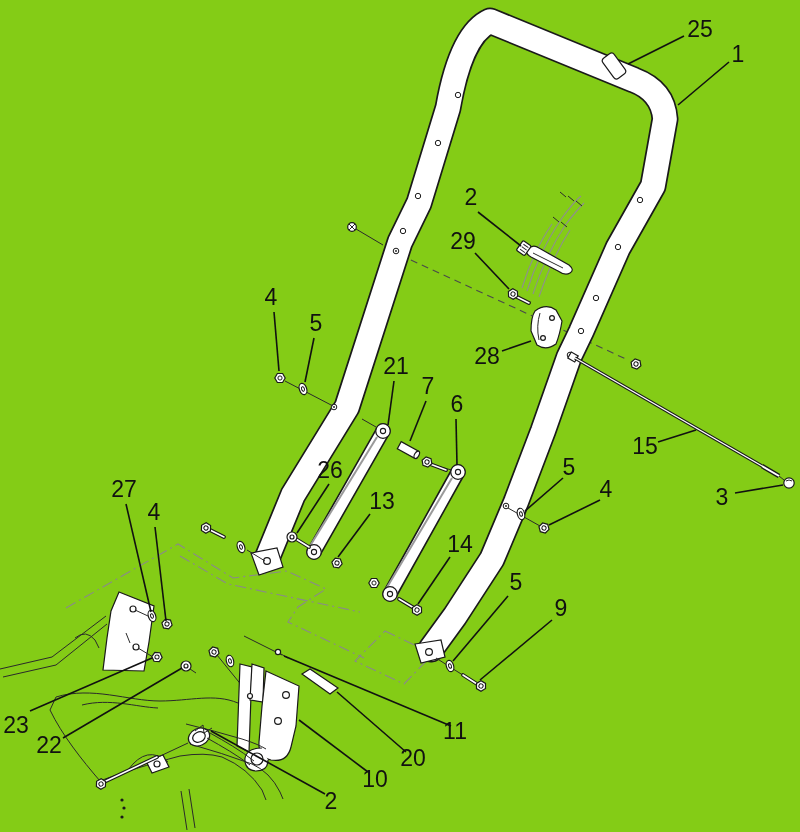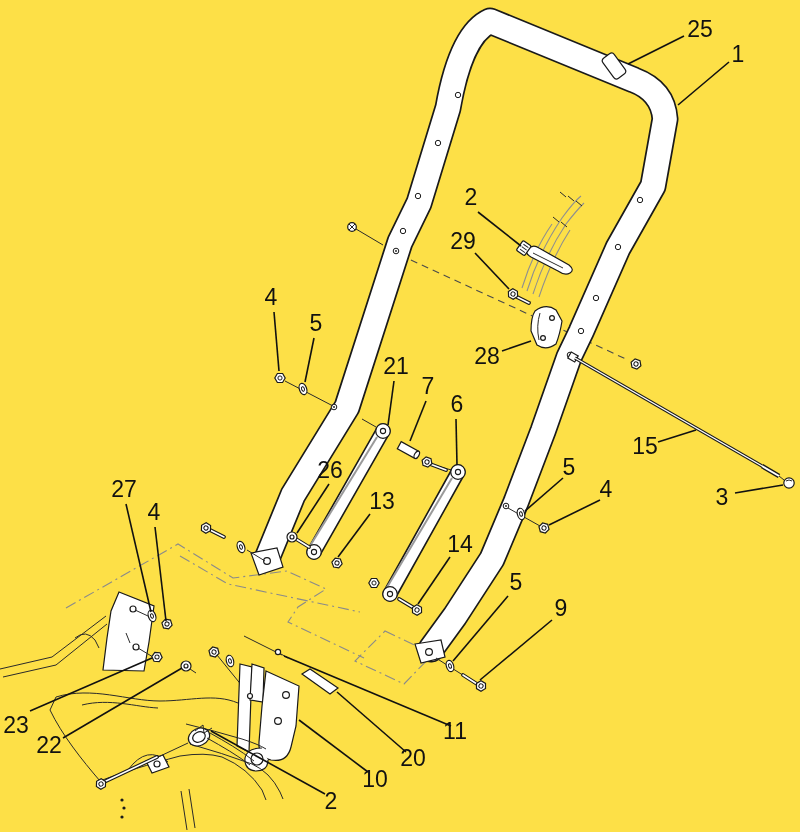--- a/index.html
+++ b/index.html
@@ -1,16 +1,16 @@
 <!DOCTYPE html>
 <html><head>
 <meta charset="utf-8">
 <style>
   html,body{margin:0;padding:0;background:#fff;}
-  .stage{position:relative;width:800px;height:832px;background:#fde047;overflow:hidden;
+  .stage{position:relative;width:800px;height:832px;background:#84cc16;overflow:hidden;
          font-family:"Liberation Sans", sans-serif;}
   svg{display:block}
   .lngray{stroke:#8f8f8f;stroke-width:1.1;fill:none;}
   .tube-o{stroke:#1a1a1a;stroke-width:27;fill:none;stroke-linejoin:round;stroke-linecap:round;}
   .tube-i{stroke:#ffffff;stroke-width:23.6;fill:none;stroke-linejoin:round;stroke-linecap:round;}
   .link-o{stroke:#1a1a1a;stroke-width:15;fill:none;stroke-linecap:round;}
   .link-i{stroke:#ffffff;stroke-width:11.8;fill:none;stroke-linecap:round;}
   .wht{fill:#ffffff;stroke:#1a1a1a;stroke-width:1.2;}
   .thin{stroke:#2a2a2a;stroke-width:1;fill:none;}
   .shaft-o{stroke:#1a1a1a;stroke-width:3.8;fill:none;stroke-linecap:round;}

